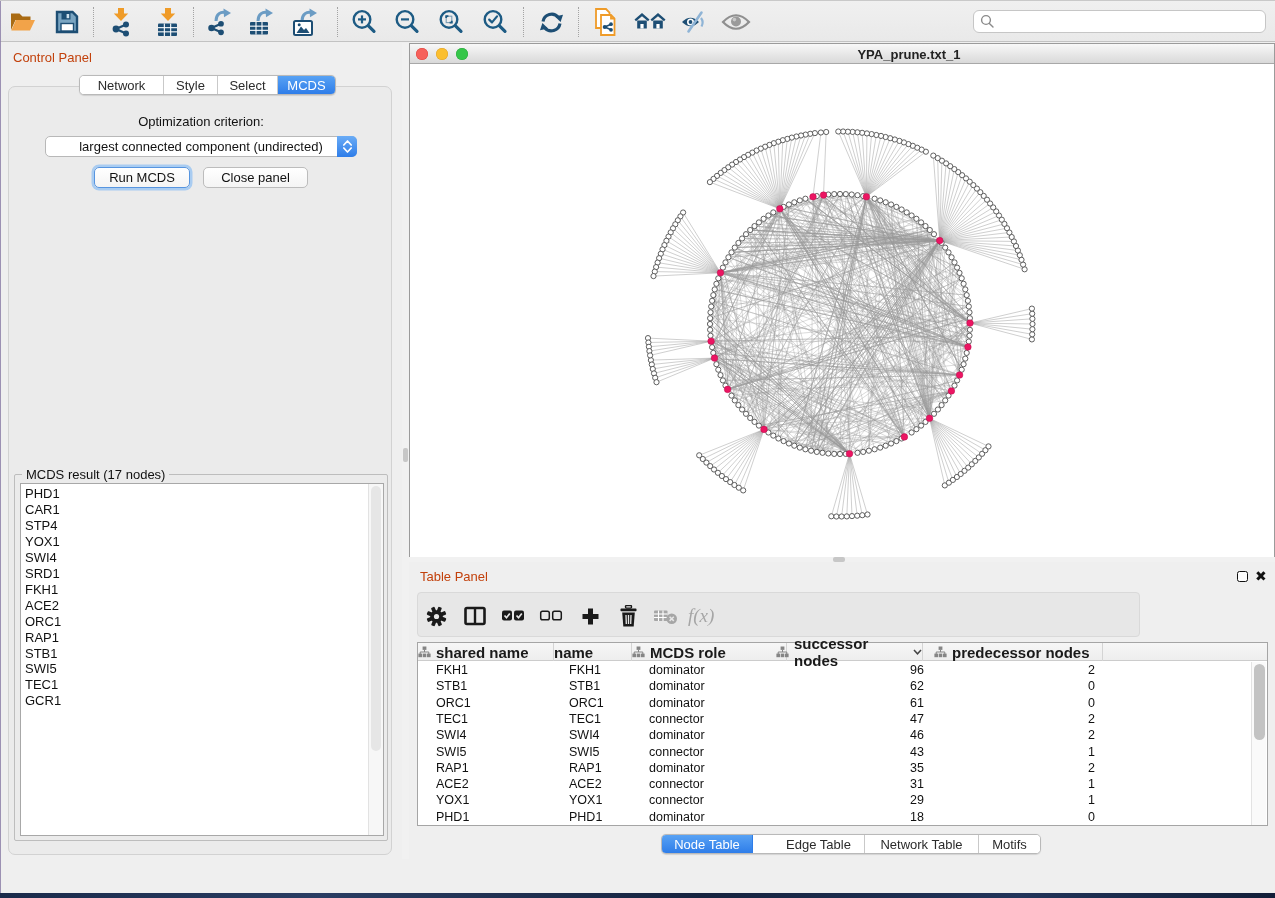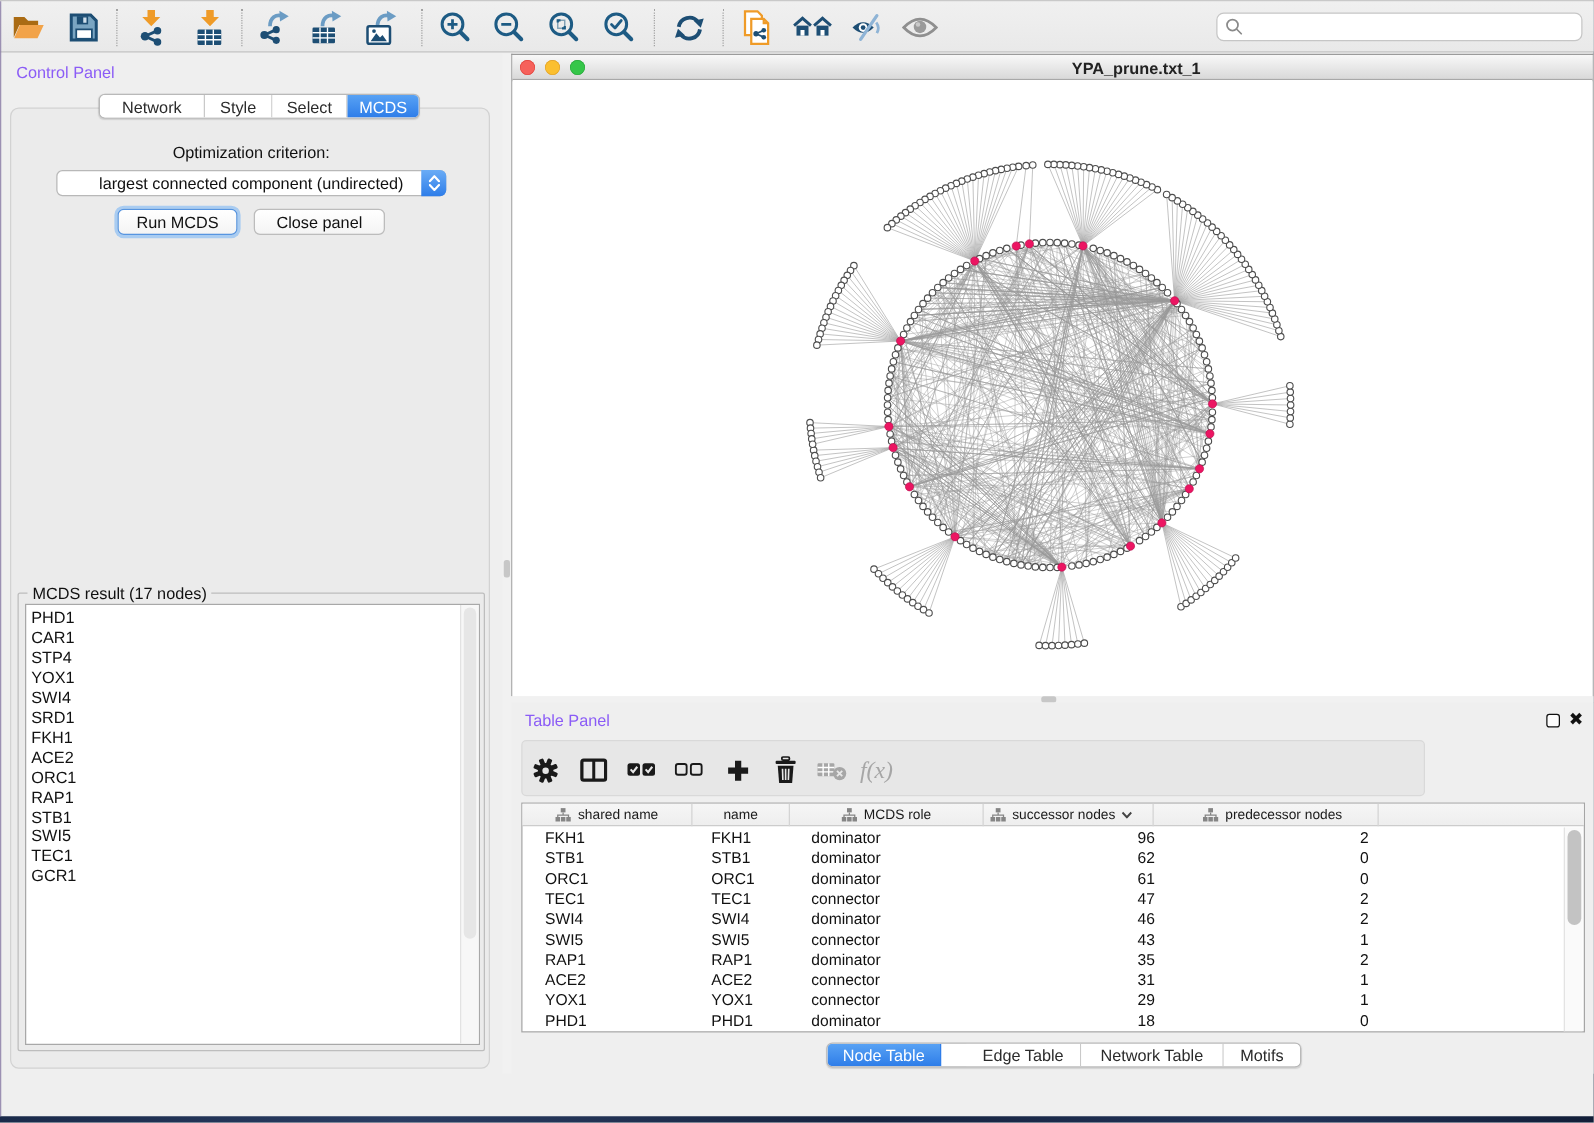--- a/index.html
+++ b/index.html
@@ -10,21 +10,21 @@
 
   
   #toolbar { left:0; top:0; width:1275px; height:42px; background:linear-gradient(#f0f0f0,#e9e9e9); border-top:1px solid #c9c9c9; border-bottom:1px solid #c2c2c2; }
   .tb-icon { position:absolute; top:5px; width:34px; height:32px; display:flex; align-items:center; justify-content:center; cursor:default; }
   .tb-sep { position:absolute; top:6px; height:30px; width:0; border-left:1px dotted #a3a3a3; }
   #toolbar-search { position:absolute; left:973px; top:9px; width:293px; height:23px; background:#fff; border:1px solid #c6c6c6; border-radius:6px; font-size:12px; font-family:"Liberation Sans",sans-serif; padding:0 8px 0 26px; color:#333; outline:none; }
   #search-glass { position:absolute; left:980px; top:13px; width:15px; height:15px; pointer-events:none; }
 
   
   #control-panel { left:0; top:43px; width:402px; height:816px; background:#efefef; }
-  .panel-title { position:absolute; font-size:13px; color:#8b5cf6; }
+  .panel-title { position:absolute; font-size:13px; color:#c2410c; }
   #cp-title { left:13px; top:7px; }
   .float-icon { position:absolute; width:11px; height:11px; border:1.7px solid #111; border-radius:2.5px; background:#fdfdfd; }
   .close-icon { position:absolute; font-size:14px; font-weight:bold; color:#111; line-height:11px; font-family:"DejaVu Sans",sans-serif; }
   #cp-float { left:361px; top:51px; }
   #cp-close { left:379px; top:51px; }
   #cp-box { position:absolute; left:8px; top:43px; width:384px; height:769px; background:#ebebeb; border:1px solid #d2d2d2; border-radius:7px; }
   .seg-control { position:absolute; display:flex; height:20px; border:1px solid #b9b9b9; border-radius:5px; background:#fff; overflow:hidden; box-shadow:0 0.5px 1px rgba(0,0,0,.12); }
   .seg { display:flex; align-items:center; justify-content:center; font-size:13px; color:#2b2b2b; background:#fff; border-right:1px solid #c9c9c9; cursor:default; }
   .seg:last-child { border-right:none; }
   .seg.active { background:linear-gradient(#58a2f4,#2e7de9); color:#fff; border-right-color:#2e7de9; }
@@ -63,21 +63,21 @@
 
   
   #table-panel { left:409px; top:562px; width:866px; height:297px; background:#efefef; }
   #tp-title { left:11px; top:7px; }
   #tp-float { left:828px; top:9px; }
   #tp-close { left:846px; top:9px; }
   #tp-toolbar { position:absolute; left:8px; top:30px; width:723px; height:45px; background:#e7e7e7; border:1px solid #d9d9d9; border-radius:4px; }
   .tp-icon { position:absolute; top:8px; width:32px; height:30px; display:flex; align-items:center; justify-content:center; }
   #tp-table { position:absolute; left:8px; top:80px; width:851px; height:184px; background:#fff; border:1px solid #a5a5a5; }
   #tp-header { position:absolute; left:0; top:0; width:849px; height:18px; background:linear-gradient(#f6f6f6,#eeeeee); border-bottom:1px solid #cccccc; }
-  .th { position:absolute; top:0; height:18px; display:flex; align-items:center; justify-content:center; gap:5px; font-size:11px; color:#1a1a1a; border-right:1px solid #d4d4d4; }
+  .th { position:absolute; top:0; height:18px; display:flex; align-items:center; justify-content:flex-start; gap:5px; font-size:15px; color:#1a1a1a; border-right:1px solid #d4d4d4;font-weight:bold; }
   .tbody-row { position:absolute; left:0; width:849px; height:16.3px; }
   .td { position:absolute; font-size:12.5px; color:#111; line-height:16.3px; white-space:nowrap; }
   #tp-scroll { position:absolute; right:1px; top:19px; width:15px; height:163px; background:#fafafa; border-left:1px solid #e3e3e3; }
   #tp-thumb { position:absolute; left:2px; top:2px; width:11px; height:76px; background:#c3c3c3; border-radius:6px; }
   #tp-tabs { left:252px; top:272px; }
 
   
   #status-bar { left:0; top:859px; width:1275px; height:34px; background:#f0f0f0; border-top:1px solid #c9c9c9; border-radius:0 0 6px 6px; }
   #menu-btn { position:absolute; left:11px; top:7px; width:28px; height:21px; background:#fcfcfc; border:1px solid #a9a9a9; border-radius:3px; display:flex; align-items:center; justify-content:center; }
   #memory-btn { position:absolute; right:10px; top:5px; width:75px; height:24px; background:#fbfbfb; border:1px solid #b3b3b3; border-radius:3px; display:flex; align-items:center; justify-content:center; gap:5px; font-size:12.5px; color:#111; }

